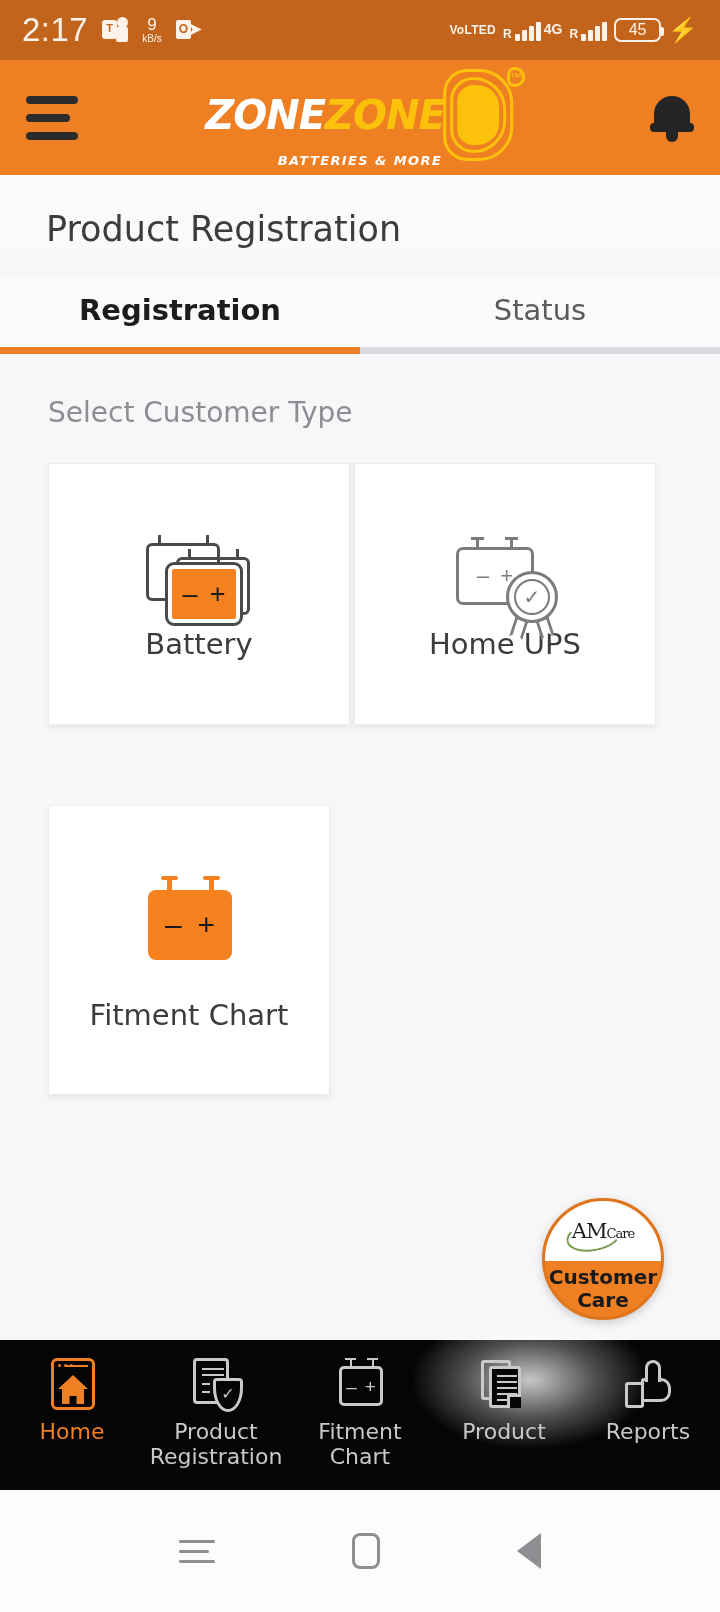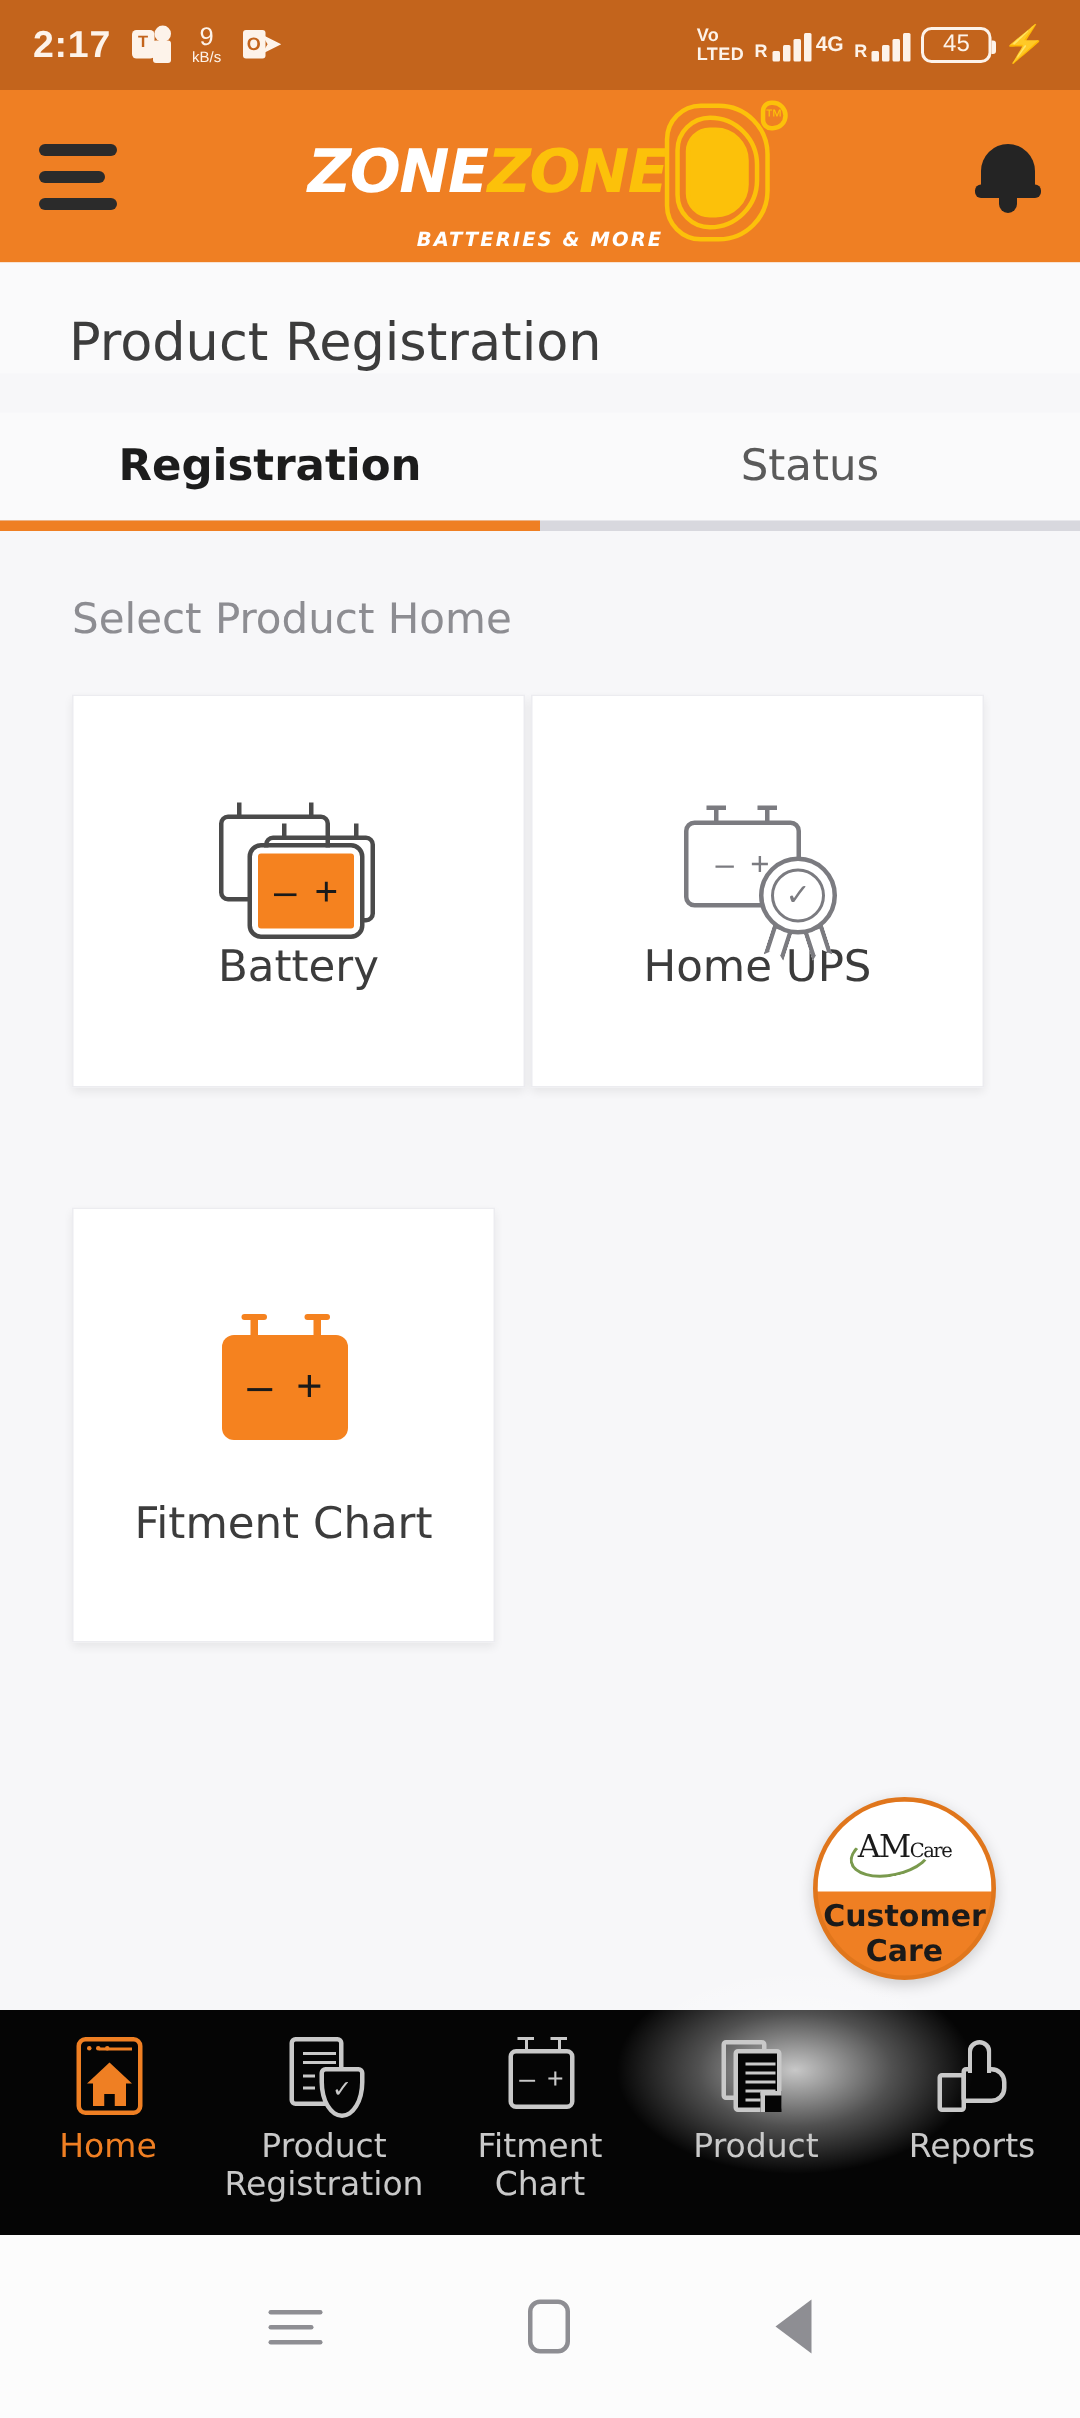--- a/index.html
+++ b/index.html
@@ -10,37 +10,37 @@
     overflow:hidden;
   }
   #app { position:relative; width:720px; height:1612px; display:flex; flex-direction:column; }
 
   
   .statusbar{
     height:60px; background:#c3641c; color:#fdf3ea;
     display:flex; align-items:center; padding:0 22px;
     flex:0 0 60px;
   }
-  .sb-time{ font-size:25px; letter-spacing:.5px; font-weight:700; }
+  .sb-time{ font-size:33px; letter-spacing:.5px; font-weight:400; }
   .sb-left{ display:flex; align-items:center; gap:14px; }
   .sb-right{ margin-left:auto; display:flex; align-items:center; gap:7px; }
   .teams-ico{ width:26px; height:26px; position:relative; }
   .teams-ico .b1{ position:absolute; left:0; top:3px; width:15px; height:19px; background:#fdf3ea; border-radius:3px; }
   .teams-ico .b1:after{ content:"T"; position:absolute; left:4px; top:2px; font-size:11px; color:#c3641c; font-weight:bold; }
   .teams-ico .b2{ position:absolute; right:0; top:0px; width:11px; height:11px; border-radius:50%; background:#fdf3ea; }
   .teams-ico .b3{ position:absolute; right:0; top:10px; width:12px; height:15px; border-radius:2px; background:#fdf3ea; }
   .netspeed{ display:flex; flex-direction:column; align-items:center; line-height:1; }
   .netspeed .n{ font-size:17px; }
   .netspeed .u{ font-size:10px; margin-top:1px; }
   .outlook-ico{ width:26px; height:22px; position:relative; }
   .outlook-ico .o1{ position:absolute; left:0; top:1px; width:15px; height:19px; background:#fdf3ea; border-radius:2px; }
   .outlook-ico .o1:after{ content:"O"; position:absolute; left:3px; top:2px; font-size:12px; color:#c3641c; font-weight:bold;}
   .outlook-ico .o2{ position:absolute; right:0; top:4px; width:13px; height:13px; background:#fdf3ea;
         clip-path:polygon(0 0,100% 50%,0 100%, 30% 50%); }
-  .volte{ display:flex; flex-direction:column; line-height:1.05; font-size:12px; font-weight:bold; letter-spacing:.3px;}
+  .volte{ display:flex; line-height:1.05; font-size:12px; font-weight:bold; letter-spacing:.3px;}
   .sig{ display:flex; align-items:flex-end; gap:2px; height:22px; }
   .sig i{ display:block; width:5px; background:#fdf3ea; border-radius:1px; }
   .sig i:nth-child(1){height:7px}.sig i:nth-child(2){height:11px}
   .sig i:nth-child(3){height:15px}.sig i:nth-child(4){height:19px}
   .sig-wrap{ display:flex; align-items:flex-end; gap:3px;}
   .sig-r{ font-size:12px; font-weight:bold; }
   .g4{ font-size:14px; font-weight:bold; position:relative; top:-4px; }
   .batt{ width:47px; height:24px; border:2px solid #fdf3ea; border-radius:7px; display:flex; align-items:center; justify-content:center; font-size:16px; position:relative; }
   .batt:after{ content:""; position:absolute; right:-5px; top:7px; width:3px; height:9px; background:#fdf3ea; border-radius:0 2px 2px 0;}
   .bolt{ font-size:24px; line-height:1; }
@@ -303,21 +303,21 @@
 
     <div class="tabs">
       <div class="tab active">Registration</div>
       <div class="tab inactive">Status</div>
     </div>
     <div class="tab-track">
       <div class="tab-ind"></div>
     </div>
 
     <div class="content">
-      <div class="section-label">Select Product Home</div>
+      <div class="section-label">Select Customer Type</div>
 
       <div class="card-grid">
 
         <div class="card">
           <div class="ico-batt-stack">
             <span class="ghost g1"></span>
             <span class="ghost g2"></span>
             <span class="term" style="left:14px;top:8px"></span>
             <span class="term" style="left:62px;top:8px"></span>
             <span class="term" style="left:44px;top:22px"></span>

